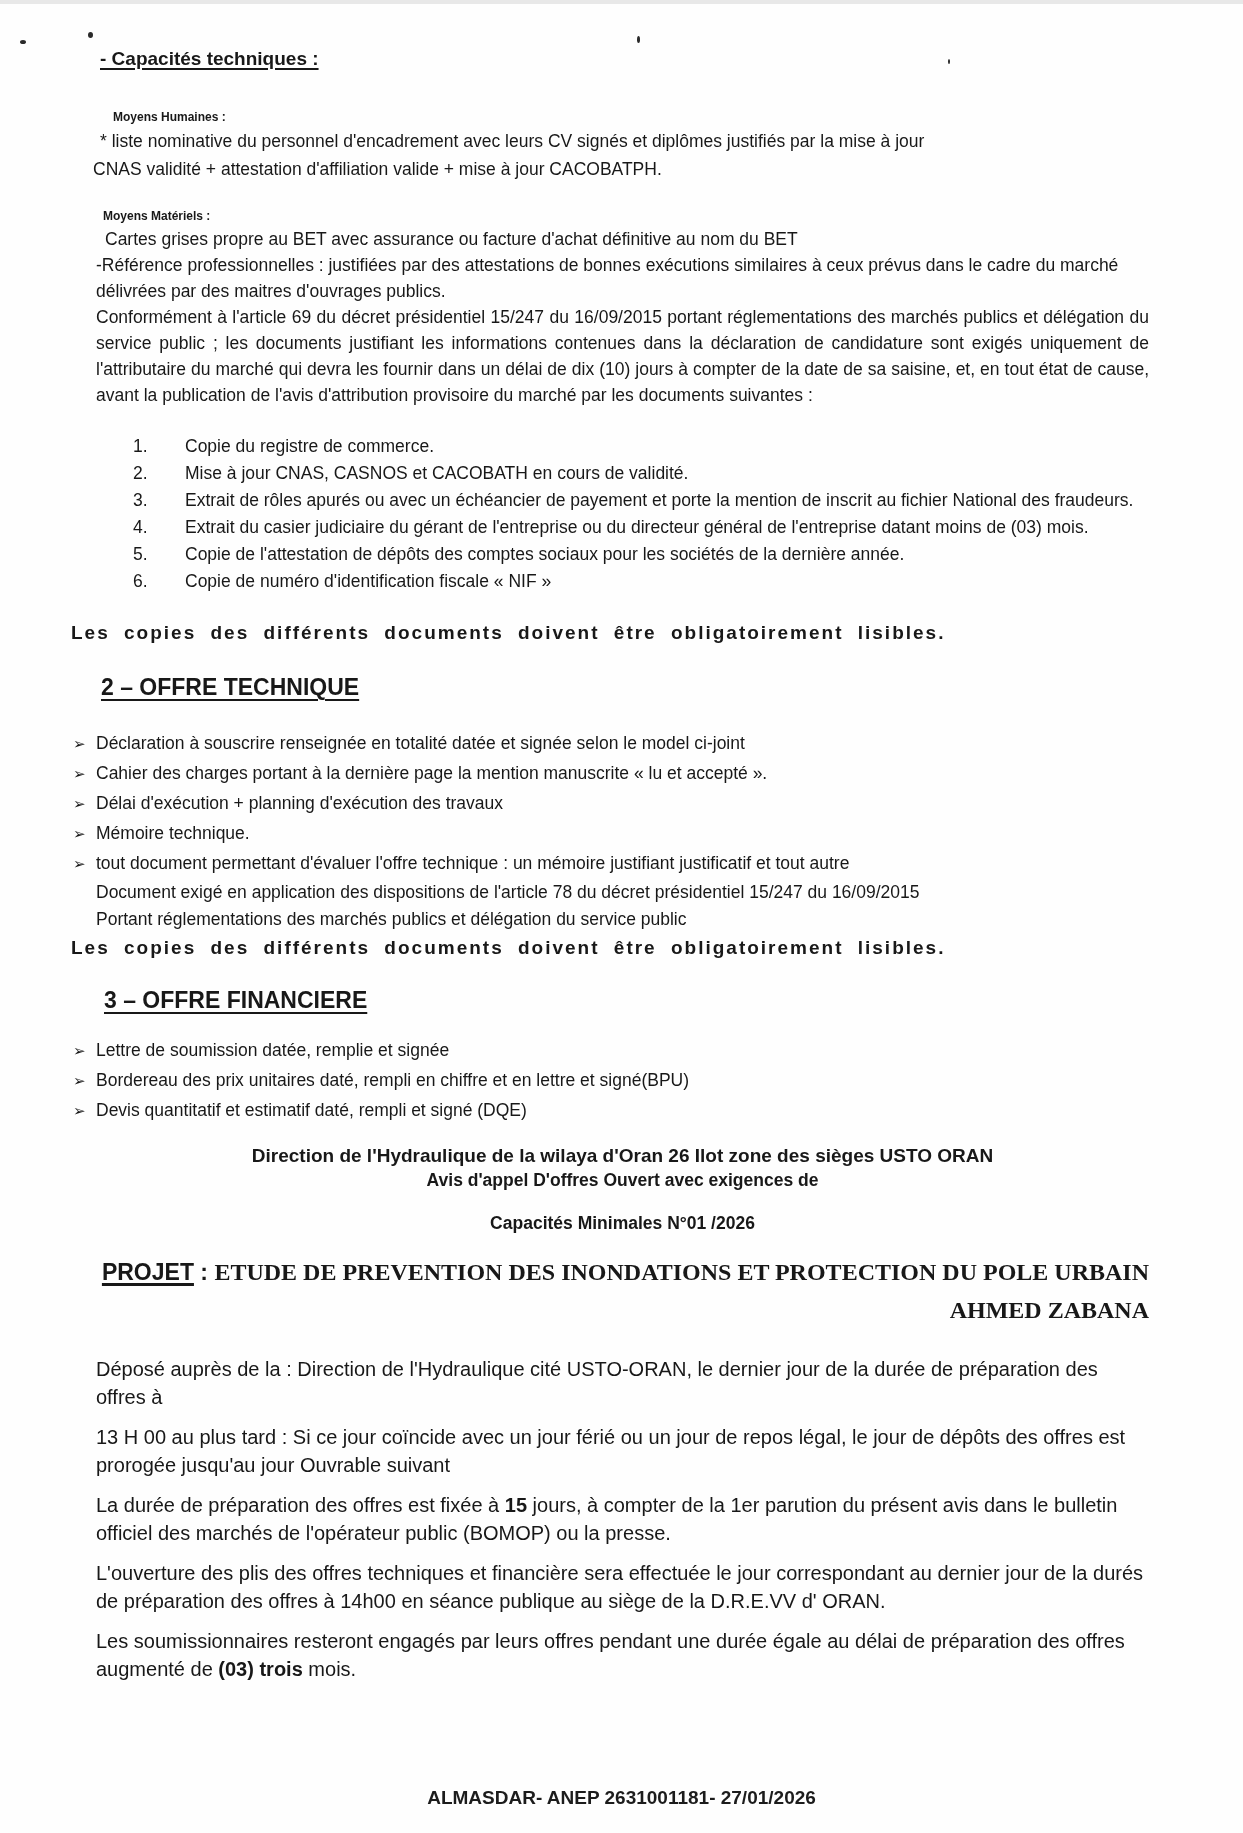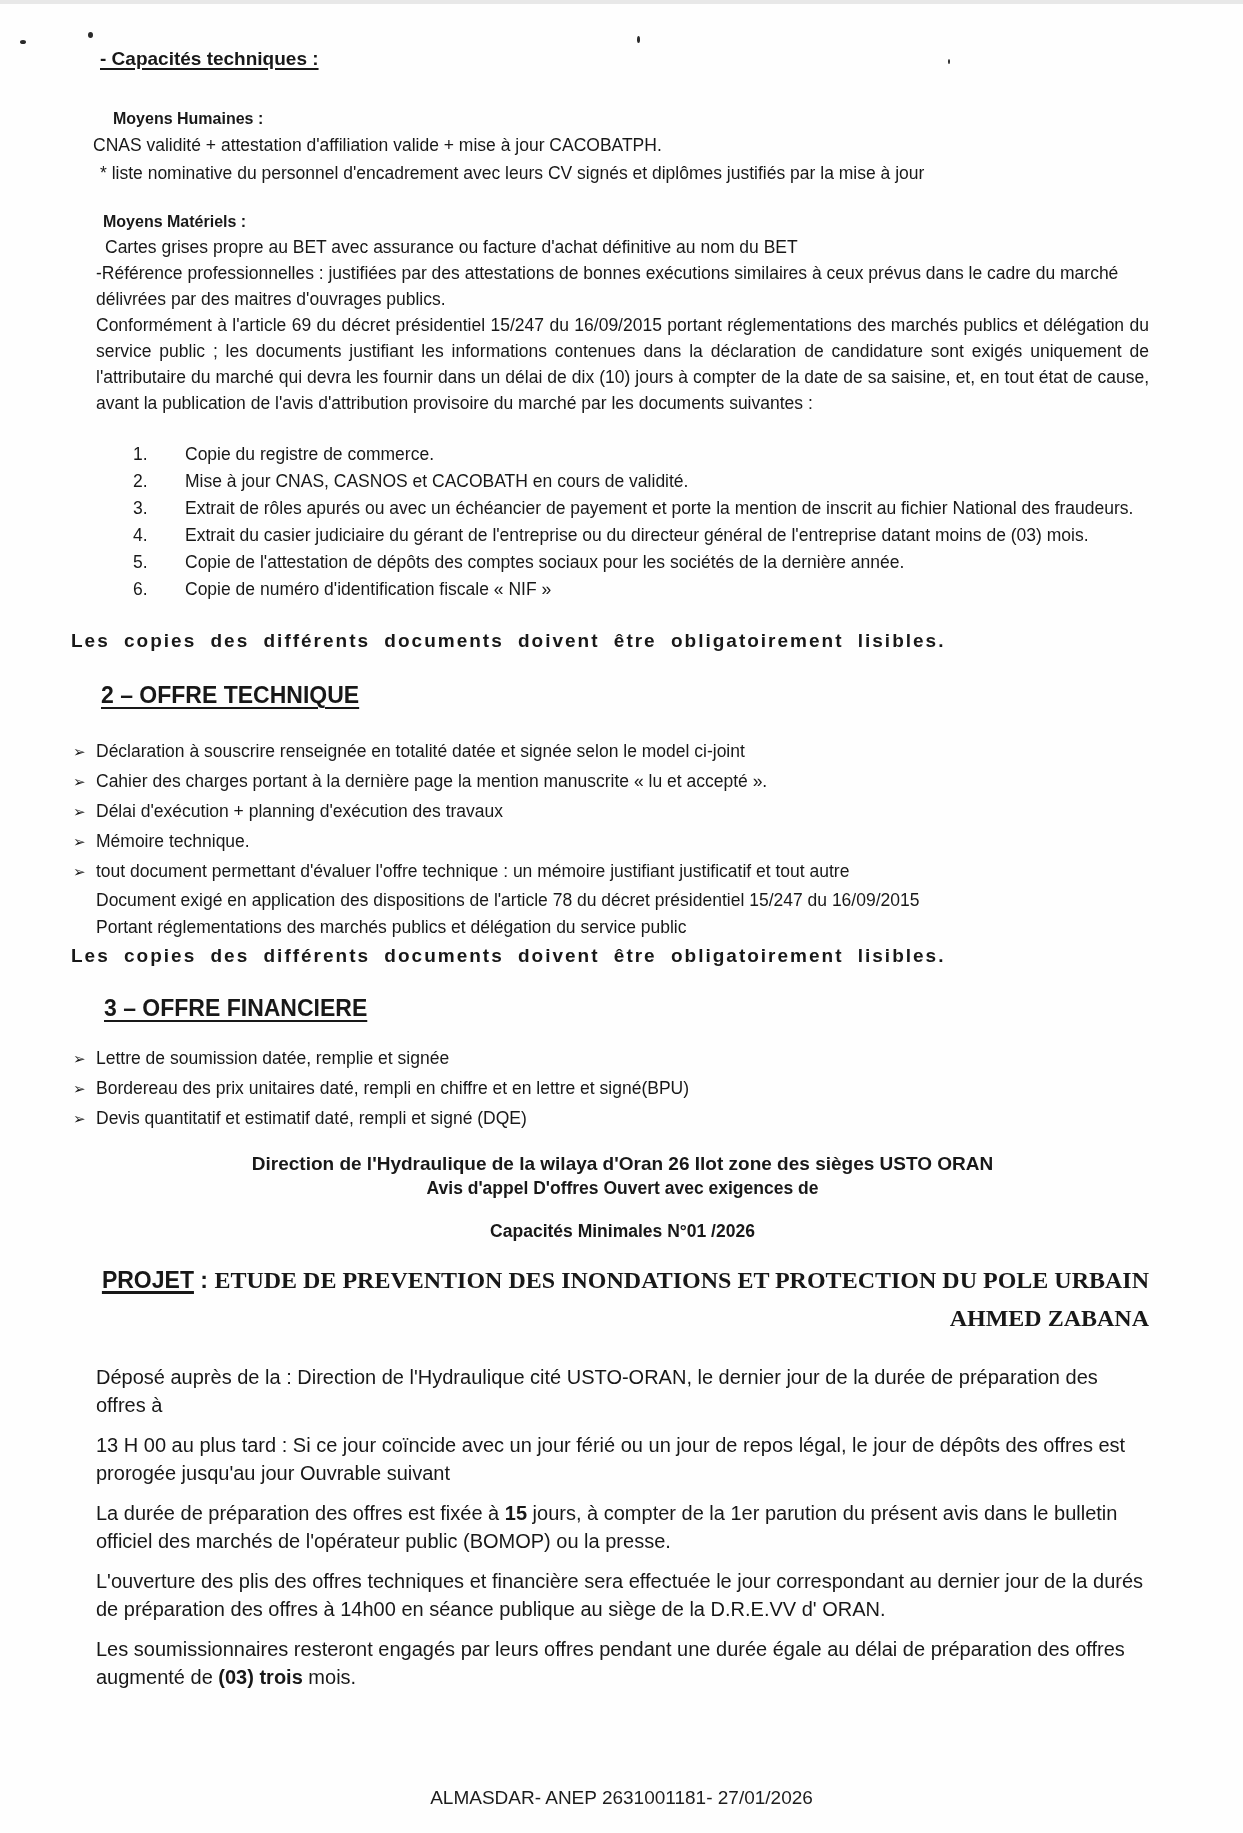--- a/index.html
+++ b/index.html
@@ -14,21 +14,21 @@
     padding:44px 94px 0 96px;
     overflow:hidden;
   }
   .speck { position:absolute; background:#2a2a2a; border-radius:50%; }
 
   .cap-title {
     font-size:19px; font-weight:bold;
     text-decoration:underline; text-decoration-thickness:2px; text-underline-offset:3px;
     margin:0 0 40px 4px;
   }
-  .subhead { font-size:16px; font-weight:bold; margin:0 0 3px 17px; }
+  .subhead { font-size:12px; font-weight:bold; margin:0 0 3px 17px; }
   .subhead.mm { margin-left:7px; margin-top:26px; }
 
   .line { font-size:17.5px; line-height:28px; }
   .mh1 { margin-left:4px; }
   .mh2 { margin-left:-3px; }
   .mm1 { margin-left:9px; line-height:26px; }
 
   .para { font-size:17.5px; line-height:26px; }
   .just { text-align:justify; }
 
@@ -70,38 +70,38 @@
   .projet-colon { font-size:23px; font-weight:bold; }
   .projet-serif { font-family:"Liberation Serif", serif; font-size:24px; font-weight:bold; }
   .projet-l2 { margin-top:3px; }
 
   .close-p { font-size:20px; line-height:28px; margin-top:12px; }
   .close-p.first { margin-top:28px; }
   .close-p b { font-weight:bold; }
 
   .footer {
     position:absolute; left:0; right:0; bottom:28px;
-    text-align:center; font-size:19px; color:#1c1c1c;
+    text-align:center; font-size:19px; color:#1c1c1c;font-weight:bold;
   }
 </style>
 </head>
 <body>
 
 <div class="page">
 
   <span class="speck" style="left:88px;top:28px;width:5px;height:6px;"></span>
   <span class="speck" style="left:20px;top:36px;width:6px;height:4px;"></span>
   <span class="speck" style="left:637px;top:32px;width:3px;height:7px;"></span>
   <span class="speck" style="left:948px;top:55px;width:2px;height:5px;"></span>
 
   <h1 class="cap-title">- Capacités techniques :</h1>
 
   <h2 class="subhead">Moyens Humaines :</h2>
+  <p class="line mh1">* liste nominative du personnel d'encadrement avec leurs CV signés et diplômes justifiés par la mise à jour</p>
   <p class="line mh2">CNAS validité + attestation d'affiliation valide + mise à jour CACOBATPH.</p>
-  <p class="line mh1">* liste nominative du personnel d'encadrement avec leurs CV signés et diplômes justifiés par la mise à jour</p>
 
   <h2 class="subhead mm">Moyens Matériels :</h2>
   <p class="line mm1">Cartes grises propre au BET avec assurance ou facture d'achat définitive au nom du BET</p>
   <p class="para">-Référence professionnelles : justifiées par des attestations de bonnes exécutions similaires à ceux  prévus dans le cadre du marché délivrées par des maitres d'ouvrages publics.</p>
   <p class="para just">Conformément à l'article 69 du décret présidentiel 15/247 du 16/09/2015 portant réglementations des marchés publics et délégation du service public ; les documents justifiant les informations contenues dans la déclaration de candidature sont exigés uniquement de l'attributaire du marché qui devra les fournir dans un délai de dix (10) jours à compter de la date de sa saisine, et, en tout état de cause, avant la publication de l'avis d'attribution provisoire du marché par les documents suivantes :</p>
 
   <ol class="numlist">
     <li class="numitem">
       <span class="num">1.</span>
       <span class="numtext">Copie du registre de commerce.</span>

